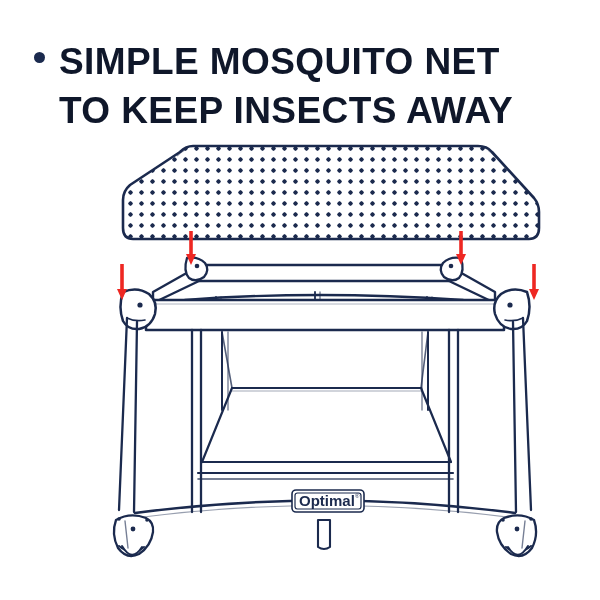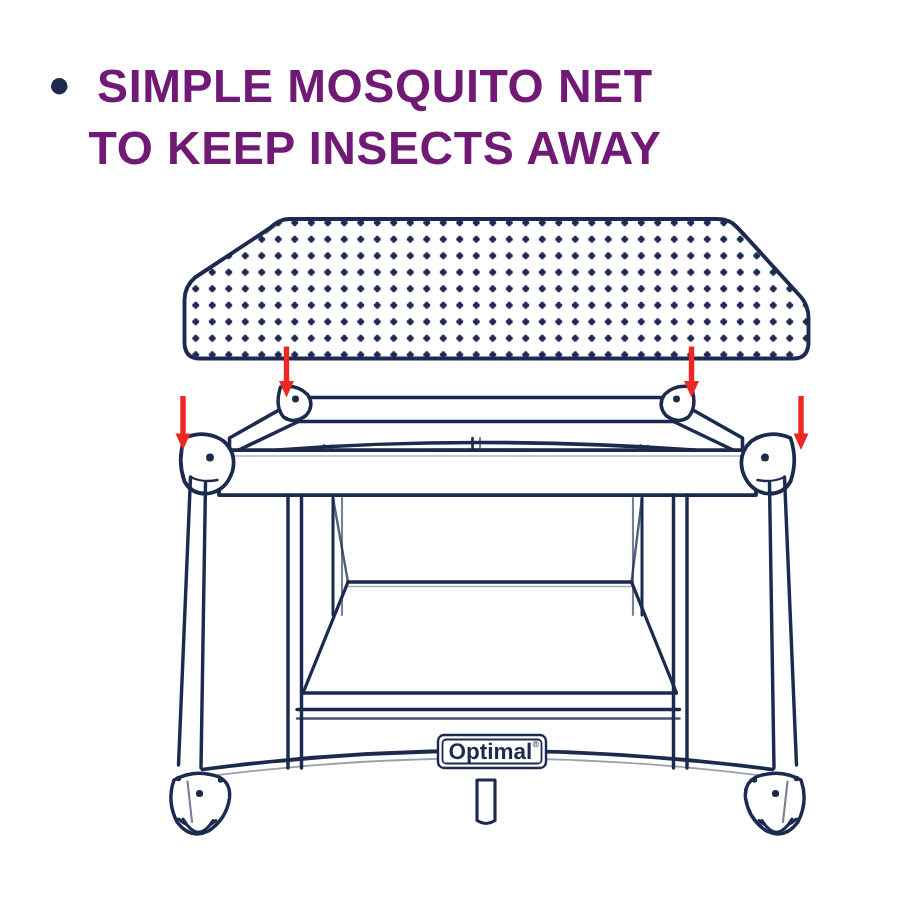--- a/index.html
+++ b/index.html
@@ -28,29 +28,28 @@
   .bullet {
     width: 11px;
     height: 11px;
     border-radius: 50%;
     background: #1b2a4e;
     margin-top: 14px;
     margin-right: 14px;
     flex: 0 0 auto;
   }
   .headline-text {
-    color: #701a75;
+    color: #0f172a;
     font-family: "Liberation Sans", sans-serif;
-    font-size: 31px;
+    font-size: 37px;
     font-weight: bold;
     line-height: 1.32;
     letter-spacing: 0.4px;
     text-transform: uppercase;
     white-space: pre-line;
-    text-align: center;
   }
 
   
   .illustration {
     position: absolute;
     left: 0;
     top: 0;
     width: 600px;
     height: 600px;
     margin-left: 15px;

